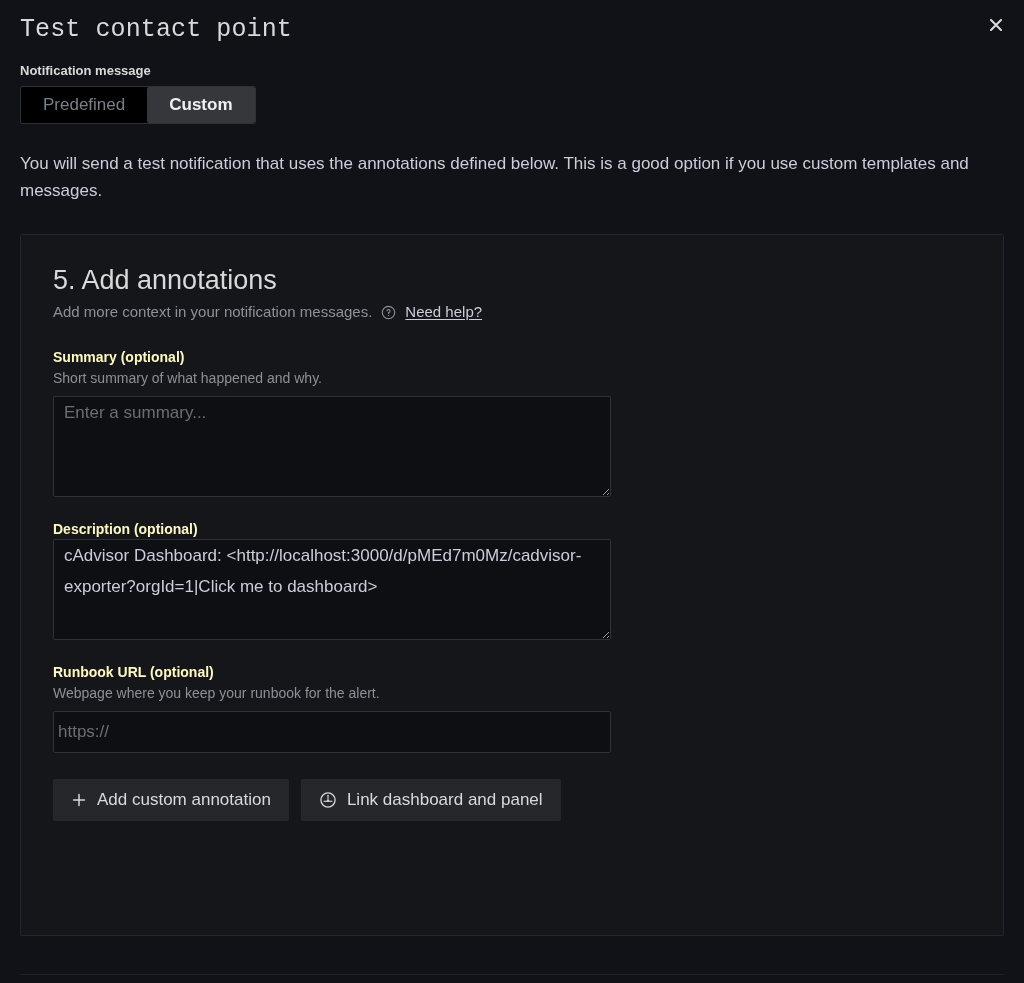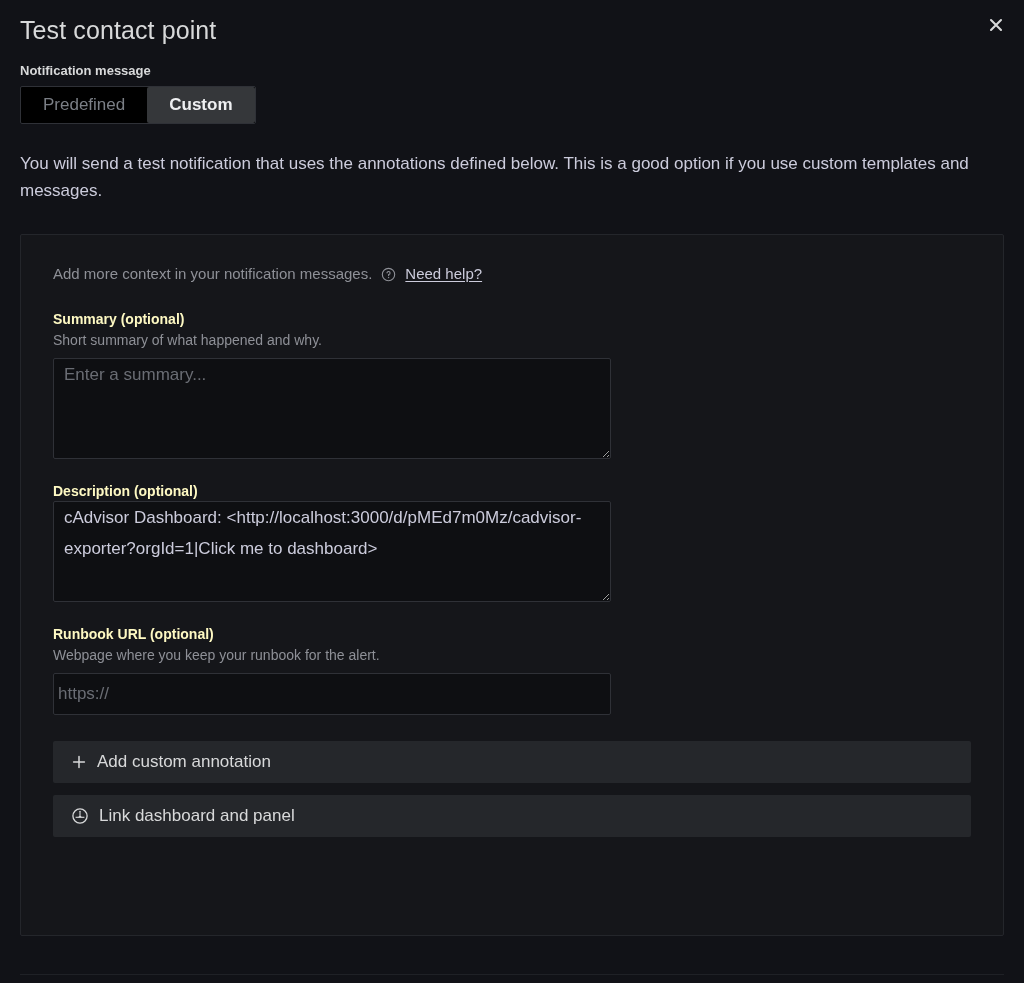--- a/index.html
+++ b/index.html
@@ -17,20 +17,21 @@
     width: 1024px; height: 983px;
     background: #111217;
     padding: 0;
   }
 
   
   .modal-header {
     position: relative;
     padding: 14px 4px 0 20px;
     height: 62px;
+    font-family: Liberation Mono, monospace;
   }
   .modal-title {
     font-size: 25px;
     font-weight: 400;
     color: #d8d9da;
     line-height: 32px;
     letter-spacing: 0.1px;
     margin: 0;
   }
   .close-button {
@@ -172,21 +173,20 @@
   input.annot-input { height: 42px; line-height: 24px; padding: 8px 4px; }
 
   textarea.annot-input::placeholder,
   input.annot-input::placeholder { color: #6a6d74; }
 
   
   .btn-row {
     display: flex;
     gap: 12px;
     margin-top: 26px;
-    flex-direction: column;
   }
   .btn {
     display: inline-flex;
     align-items: center;
     gap: 10px;
     height: 42px;
     padding: 0 18px;
     background: #25272b;
     border: none;
     border-radius: 2px;
@@ -230,20 +230,21 @@
       <div class="radio-group">
         <button class="radio-opt">Predefined</button>
         <button class="radio-opt active">Custom</button>
       </div>
     </div>
 
     <p class="intro-text">You will send a test notification that uses the annotations defined below. This is a good option if you use custom templates and messages.</p>
 
     <div class="step-panel">
 
+      <h2 class="step-title">5. Add annotations</h2>
 
       <div class="step-desc-row">
         <span>Add more context in your notification messages.</span>
         <span class="help-icon">
           <svg width="15" height="15" viewBox="0 0 16 16" fill="none">
             <circle cx="8" cy="8" r="6.6" stroke="#8e9097" stroke-width="1.2"></circle>
             <path d="M6.4 6.2a1.65 1.65 0 1 1 1.75 1.85v1.1" stroke="#8e9097" stroke-width="1.2" stroke-linecap="round" fill="none"></path>
             <circle cx="8.1" cy="11.3" r="0.75" fill="#8e9097"></circle>
           </svg>
         </span>

